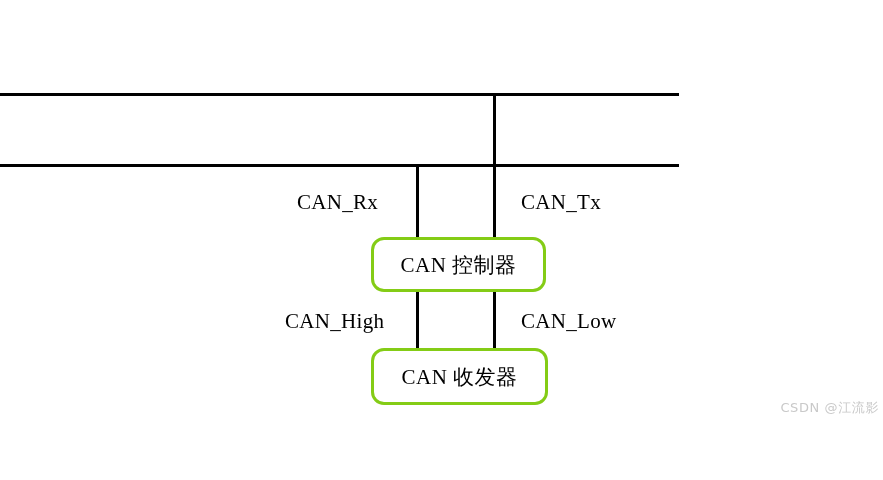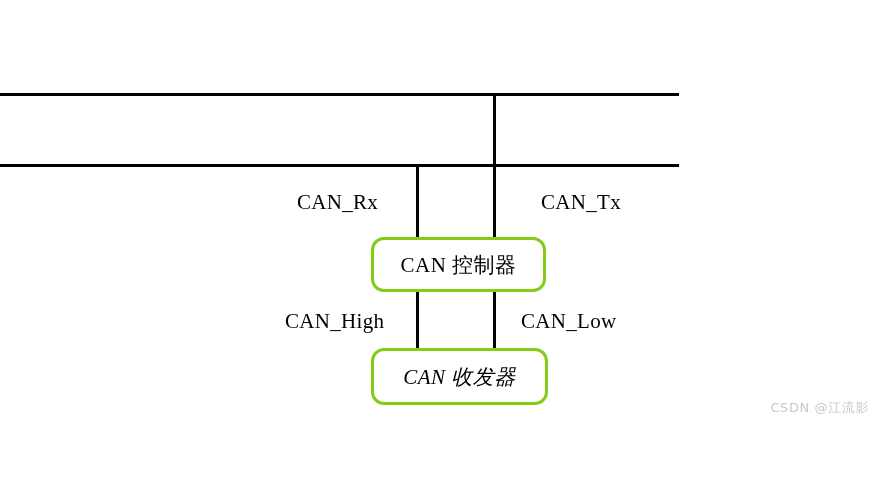--- a/index.html
+++ b/index.html
@@ -65,40 +65,39 @@
     left: 371px;
     top: 237px;
     width: 175px;
     height: 55px;
   }
   #node-transceiver {
     left: 371px;
     top: 348px;
     width: 177px;
     height: 57px;
-    font-style: italic;
   }
 
   
   .signal-label {
     position: absolute;
     font-size: 21px;
     color: #000000;
     white-space: nowrap;
     letter-spacing: 0.3px;
   }
   #label-can-rx   { left: 297px; top: 190px; }
-  #label-can-tx   { left: 521px; top: 190px; margin-left: 20px; }
+  #label-can-tx   { left: 521px; top: 190px; }
   #label-can-high { left: 285px; top: 309px; }
   #label-can-low  { left: 521px; top: 309px; }
 
   
   #watermark {
     position: absolute;
-    right: 14px;
+    right: 4px;
     bottom: 11px;
     font-family: "DejaVu Sans", "Liberation Sans", sans-serif;
     font-size: 13px;
     color: #c9c9c9;
     letter-spacing: 0.6px;
     white-space: nowrap;
     user-select: none;
   }
 </style>
 </head>

